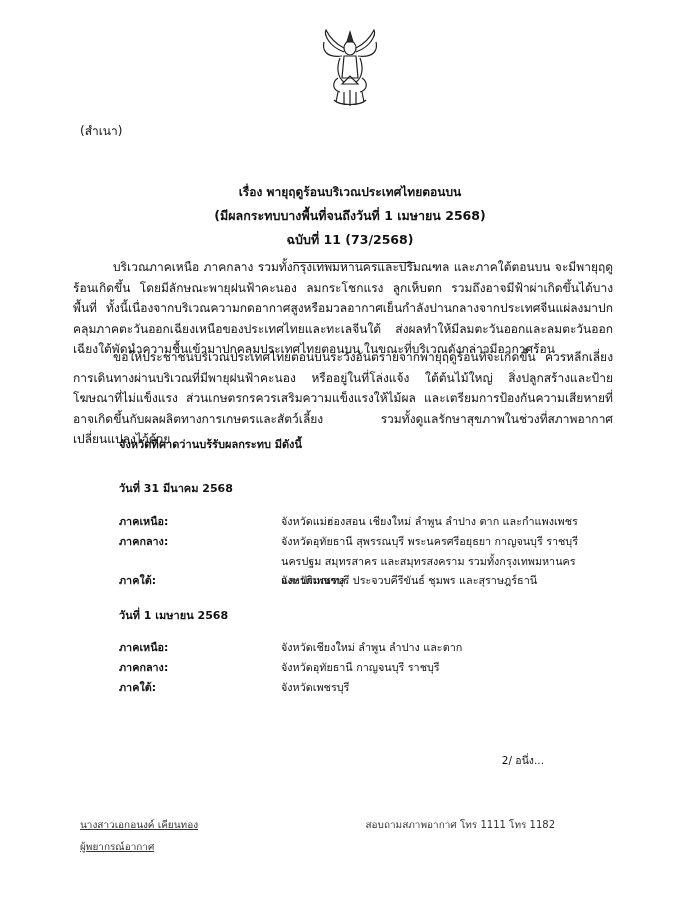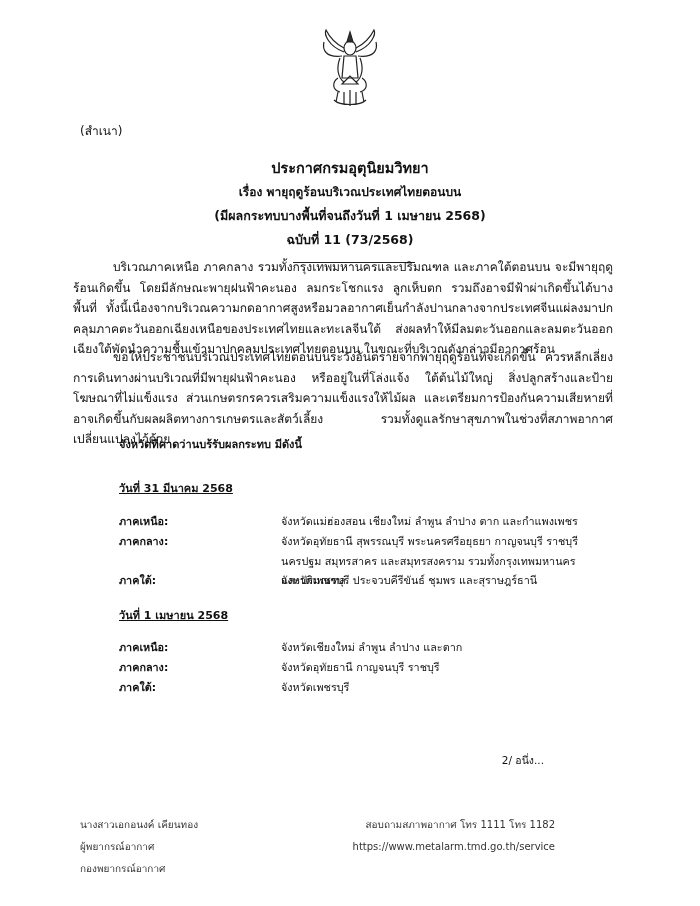--- a/index.html
+++ b/index.html
@@ -15,29 +15,29 @@
   .h1 { top: 156px; font-size: 14.5px; }
   .h2 { top: 182px; font-size: 12px; }
   .h3 { top: 206px; font-size: 12.5px; }
   .h4 { top: 230px; font-size: 12.5px; }
   .rule { position: absolute; left: 293px; top: 262px; width: 122px; border-top: 1.2px solid #222; }
   .para { position: absolute; left: 73px; width: 540px; font-size: 12px; line-height: 20.5px; text-align: justify; text-align-last: left; }
   .p1 { top: 257px; }
   .p2 { top: 347px; }
   .indent { display: inline-block; width: 40px; }
   .prov-title { position: absolute; left: 119px; top: 435px; font-size: 11px; font-weight: bold; }
-  .date-head { position: absolute; left: 119px; font-size: 11px; font-weight: bold; text-decoration: underline; }
+  .date-head { position: absolute; left: 119px; font-size: 11px; font-weight: bold; }
   .d1 { top: 479px; }
   .d2 { top: 606px; text-align: right; }
   .region-row { position: absolute; left: 119px; font-size: 10.8px; line-height: 19.5px; }
   .region-label { position: absolute; left: 0; width: 110px; font-weight: bold; }
   .region-value { position: absolute; left: 120px; width: 310px; margin-left: 42px; }
   .more { position: absolute; right: 74px; top: 752px; font-size: 10.5px; }
-  .footer-left { position: absolute; left: 80px; top: 814px; font-size: 10px; line-height: 22px; color: #333; }
-  .footer-right { position: absolute; right: 63px; top: 814px; font-size: 10px; line-height: 22px; text-align: right; color: #333; }
+  .footer-left { position: absolute; left: 80px; top: 814px; font-size: 10px; line-height: 22px; color: #333; text-decoration: underline; }
+  .footer-right { position: absolute; right: 63px; top: 814px; font-size: 10px; line-height: 22px; text-align: center; color: #333; }
 </style>
 </head>
 <body>
 
 <div class="page">
 
   <svg class="emblem" viewBox="0 0 64 80">
     <g fill="none" stroke="#222" stroke-width="1.2">
       <path d="M32 4 L35 14 L29 14 Z" fill="#333"></path>
       <ellipse cx="32" cy="20" rx="6" ry="7"></ellipse>
@@ -48,21 +48,20 @@
       <path d="M26 28 L38 28 L40 50 L24 50 Z"></path>
       <path d="M20 50 C14 54 14 62 22 64 M44 50 C50 54 50 62 42 64"></path>
       <path d="M24 56 L32 48 L40 56 Z"></path>
       <path d="M20 64 L18 74 M26 64 L26 76 M32 62 L32 78 M38 64 L38 76 M44 64 L46 74"></path>
       <path d="M16 72 C22 78 42 78 48 72"></path>
     </g>
   </svg>
 
   <div class="copy-mark">(สำเนา)</div>
 
-  <div class="header h1">ประกาศกรมอุตุนิยมวิทยา</div>
   <div class="header h2">เรื่อง พายุฤดูร้อนบริเวณประเทศไทยตอนบน</div>
   <div class="header h3">(มีผลกระทบบางพื้นที่จนถึงวันที่ 1 เมษายน 2568)</div>
   <div class="header h4">ฉบับที่ 11 (73/2568)</div>
   <div class="rule"></div>
 
   <div class="para p1"><span class="indent"></span><span>บริเวณภาคเหนือ ภาคกลาง รวมทั้งกรุงเทพมหานครและปริมณฑล และภาคใต้ตอนบน จะมีพายุฤดูร้อนเกิดขึ้น โดยมีลักษณะพายุฝนฟ้าคะนอง ลมกระโชกแรง ลูกเห็บตก รวมถึงอาจมีฟ้าผ่าเกิดขึ้นได้บางพื้นที่ ทั้งนี้เนื่องจากบริเวณความกดอากาศสูงหรือมวลอากาศเย็นกำลังปานกลางจากประเทศจีนแผ่ลงมาปกคลุมภาคตะวันออกเฉียงเหนือของประเทศไทยและทะเลจีนใต้ ส่งผลทำให้มีลมตะวันออกและลมตะวันออกเฉียงใต้พัดนำความชื้นเข้ามาปกคลุมประเทศไทยตอนบน ในขณะที่บริเวณดังกล่าวมีอากาศร้อน</span></div>
   <div class="para p2"><span class="indent"></span><span>ขอให้ประชาชนบริเวณประเทศไทยตอนบนระวังอันตรายจากพายุฤดูร้อนที่จะเกิดขึ้น ควรหลีกเลี่ยงการเดินทางผ่านบริเวณที่มีพายุฝนฟ้าคะนอง หรืออยู่ในที่โล่งแจ้ง ใต้ต้นไม้ใหญ่ สิ่งปลูกสร้างและป้ายโฆษณาที่ไม่แข็งแรง ส่วนเกษตรกรควรเสริมความแข็งแรงให้ไม้ผล และเตรียมการป้องกันความเสียหายที่อาจเกิดขึ้นกับผลผลิตทางการเกษตรและสัตว์เลี้ยง รวมทั้งดูแลรักษาสุขภาพในช่วงที่สภาพอากาศเปลี่ยนแปลงไว้ด้วย</span></div>
 
   <div class="prov-title">จังหวัดที่คาดว่านบร้รับผลกระทบ มีดังนี้</div>
 
@@ -92,21 +91,19 @@
   <div class="region-row" style="top:678px;">
     <span class="region-label">ภาคใต้:</span>
     <span class="region-value">จังหวัดเพชรบุรี</span>
   </div>
 
   <div class="more">2/ อนึ่ง...</div>
 
   <div class="footer-left">
     <div>นางสาวเอกอนงค์ เคียนทอง</div>
     <div>ผู้พยากรณ์อากาศ</div>
-    <div>กองพยากรณ์อากาศ</div>
   </div>
 
   <div class="footer-right">
     <div>สอบถามสภาพอากาศ โทร 1111 โทร 1182</div>
-    <div>https://www.metalarm.tmd.go.th/service</div>
   </div>
 
 </div>
 
 </body></html>

